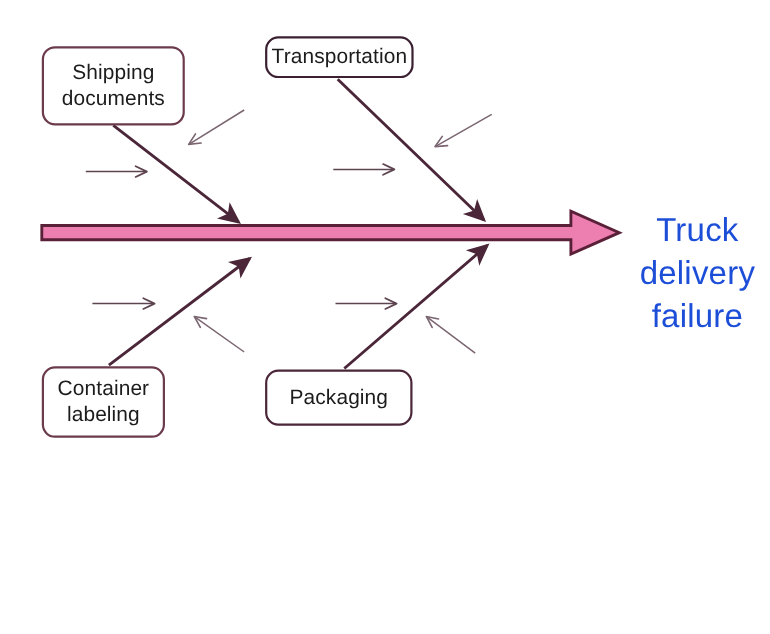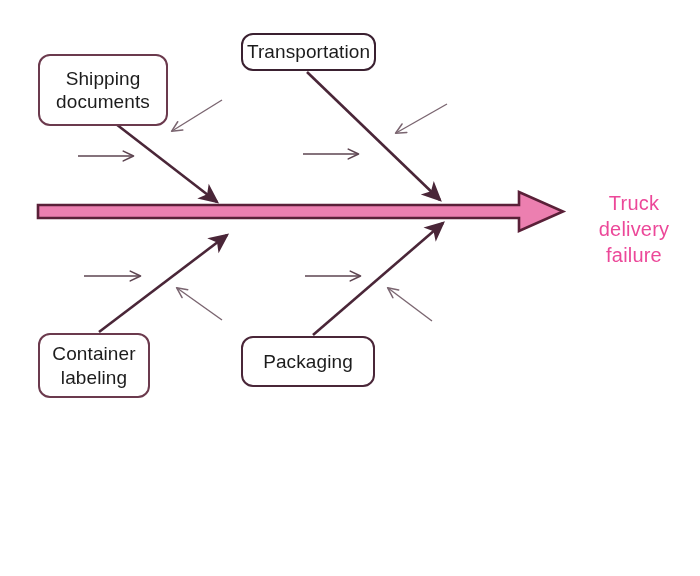--- a/index.html
+++ b/index.html
@@ -40,43 +40,43 @@
     line-height: 1.22;
     letter-spacing: 0.1px;
     z-index: 5;
   }
   .cause-box .box-label {
     display: block;
     padding: 0 6px;
     white-space: pre-line;
   }
   #box-shipping-documents {
-    left: 38px;  top: 54px;  width: 130px; height: 72px;
+    left: 38px;  top: 42px;  width: 130px; height: 72px;
     border-color: #6b3a4d;
   }
   #box-transportation {
     left: 241px; top: 33px;  width: 135px; height: 38px;
     border-color: #3a2030;
   }
   #box-container-labeling {
     left: 38px;  top: 333px; width: 112px; height: 65px;
     border-color: #6b3a4d;
   }
   #box-packaging {
     left: 241px; top: 336px; width: 134px; height: 51px;
     border-color: #4a2638;
   }
   #effect-label {
     position: absolute;
     left: 572px;
     top: 190px;
     width: 124px;
     text-align: center;
-    color: #ec4899;
-    font-size: 20px;
+    color: #1d4ed8;
+    font-size: 30px;
     line-height: 1.30;
     letter-spacing: 0.2px;
     white-space: pre-line;
     z-index: 5;
   }
 </style>
 </head>
 <body>
 
 <div id="canvas">

